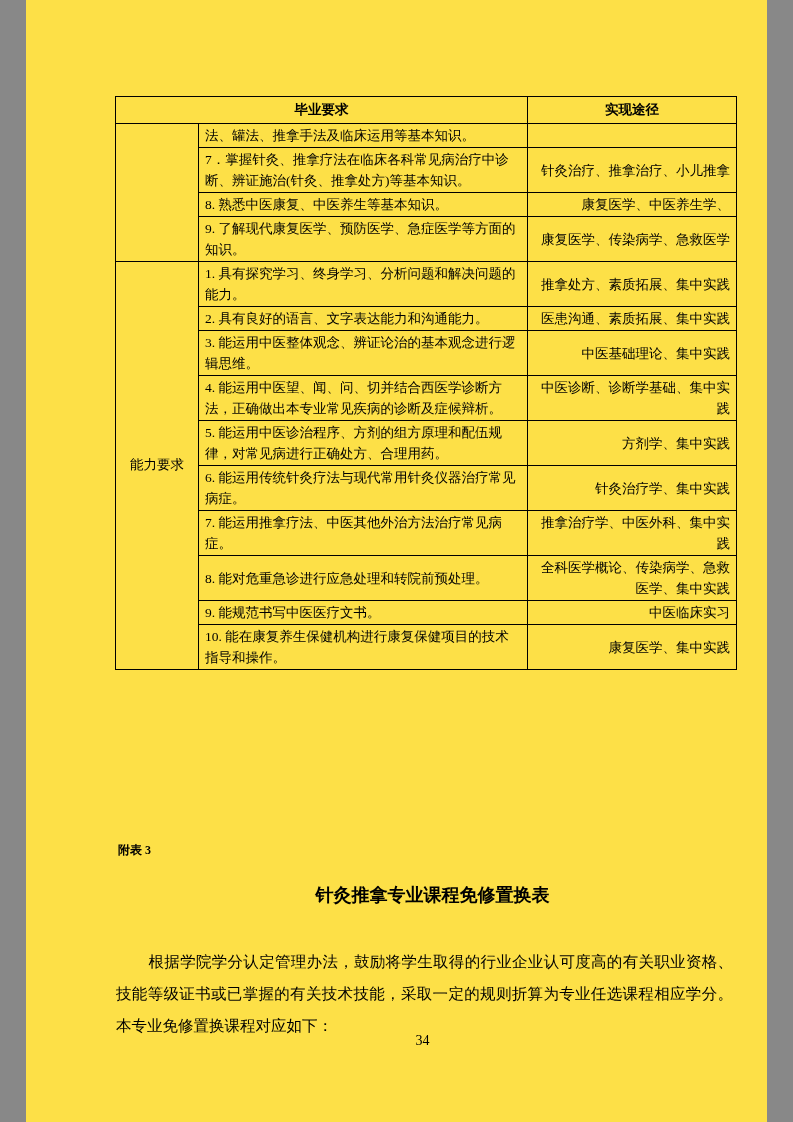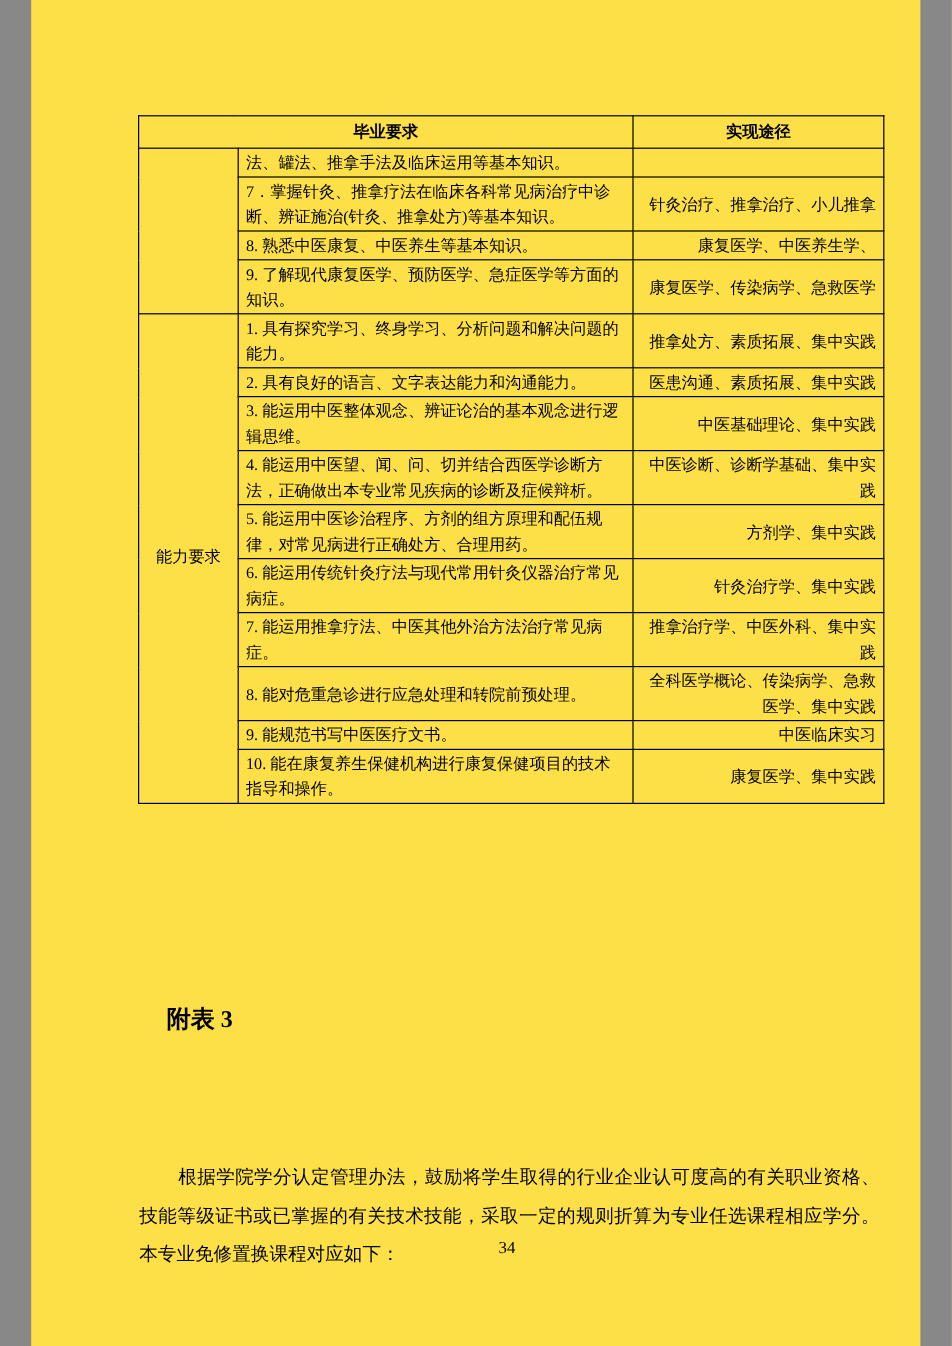--- a/index.html
+++ b/index.html
@@ -39,37 +39,37 @@
     text-align:center;
     vertical-align:top;
     padding-top:2px;
     font-family:Liberation Mono, monospace;
   }
   .req-cell{text-align:left;}
   .path-cell{text-align:right;}
   
   .appendix-label{
     position:absolute;
-    left:113px;top:840px;
-    font-size:20px;
+    left:92px;top:840px;
+    font-size:12px;
     font-weight:bold;
     line-height:20px;
   }
   .appendix-title{
     position:absolute;
     left:89px;top:883px;
     width:635px;
     text-align:center;
     font-size:18px;
     font-weight:bold;
     line-height:24px;
   }
   .appendix-paragraph{
     position:absolute;
-    left:90px;top:966px;
+    left:90px;top:946px;
     width:617px;
     font-size:15.5px;
     line-height:32px;
     text-align:justify;
     text-indent:2.1em;
   }
   .page-number{
     position:absolute;
     left:0;top:1033px;
     width:793px;
@@ -151,17 +151,18 @@
         <td class="path-cell">中医临床实习</td>
       </tr>
       <tr>
         <td class="req-cell">10. 能在康复养生保健机构进行康复保健项目的技术指导和操作。</td>
         <td class="path-cell">康复医学、集中实践</td>
       </tr>
     </tbody>
   </table>
 
   <div class="appendix-label">附表 3</div>
+  <div class="appendix-title">针灸推拿专业课程免修置换表</div>
   <div class="appendix-paragraph">根据学院学分认定管理办法，鼓励将学生取得的行业企业认可度高的有关职业资格、技能等级证书或已掌握的有关技术技能，采取一定的规则折算为专业任选课程相应学分。本专业免修置换课程对应如下：</div>
 
   <div class="page-number">34</div>
 
 </div>
 
 </body></html>

